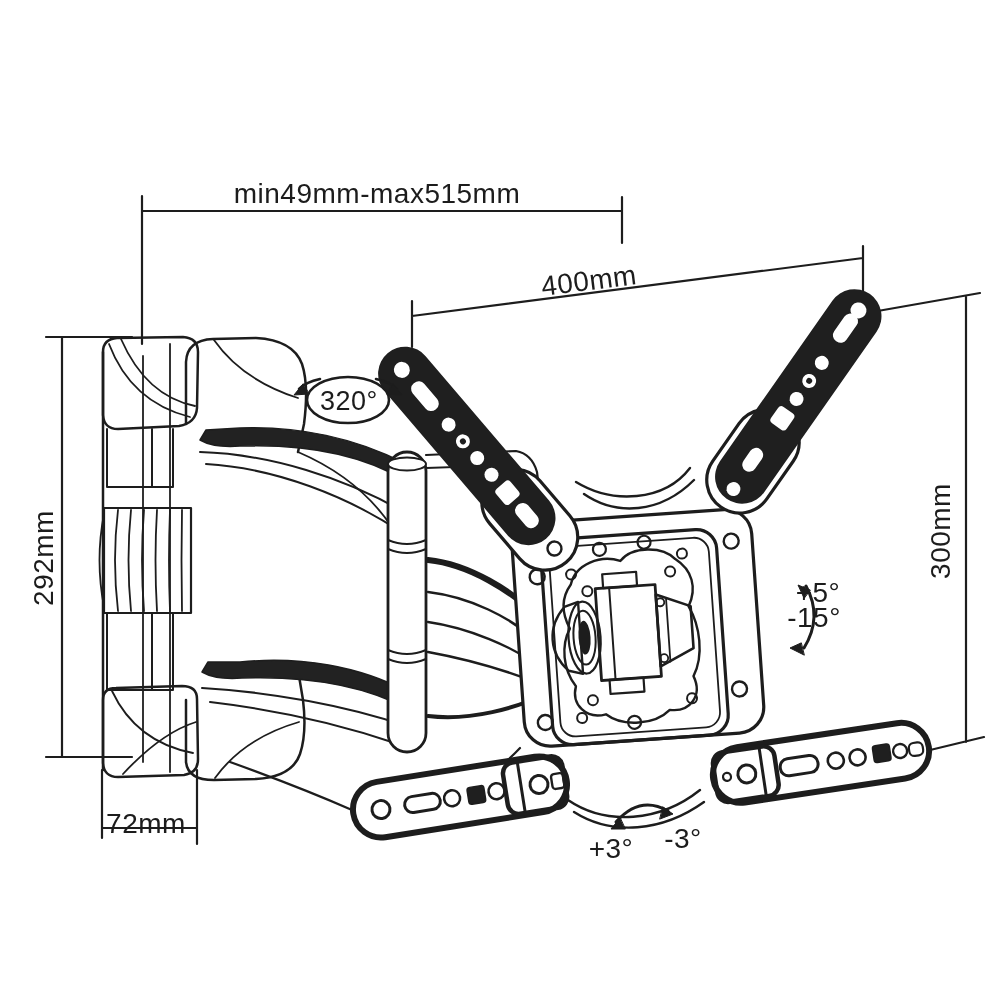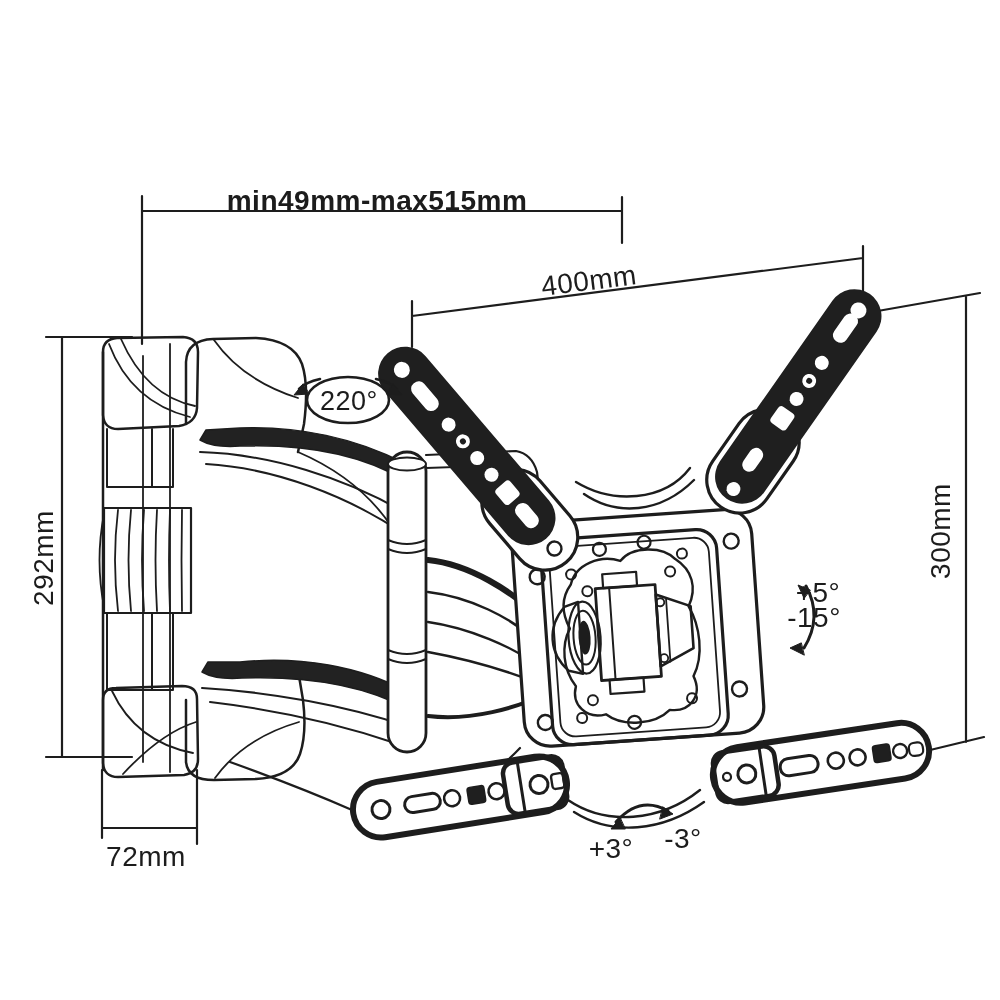--- a/index.html
+++ b/index.html
@@ -232,31 +232,31 @@
   </g>
 
   <g stroke="#1d1d1d" fill="none" stroke-linecap="round">
     <path d="M616,822 Q640,795 668,811" stroke-width="3"></path>
     <path d="M620,818 L611,829 L625,829 Z" fill="#1d1d1d" stroke-width="1"></path>
     <path d="M663,807 L673,814 L660,819 Z" fill="#1d1d1d" stroke-width="1"></path>
   </g>
 
 </svg>
 
-<div class="label" style="left:377px;top:201px;font-weight:bold;">min49mm-max515mm</div>
+<div class="label" style="left:377px;top:194px;">min49mm-max515mm</div>
 
 <div class="label tilt" style="left:589px;top:281px;">400mm</div>
 
 <div class="label rot90" style="left:44px;top:558px;">292mm</div>
 
 <div class="label rot90" style="left:941px;top:531px;">300mm</div>
 
-<div class="label" style="left:146px;top:857px;text-align:center;">72mm</div>
-
-<div class="label small" style="left:349px;top:401px;">220°</div>
+<div class="label" style="left:146px;top:824px;text-align:center;">72mm</div>
+
+<div class="label small" style="left:349px;top:401px;">320°</div>
 
 <div class="label" style="left:818px;top:593px;">+5°</div>
 
 <div class="label" style="left:814px;top:618px;">-15°</div>
 
 <div class="label" style="left:611px;top:849px;">+3°</div>
 
 <div class="label" style="left:683px;top:839px;">-3°</div>
 
 </div>

